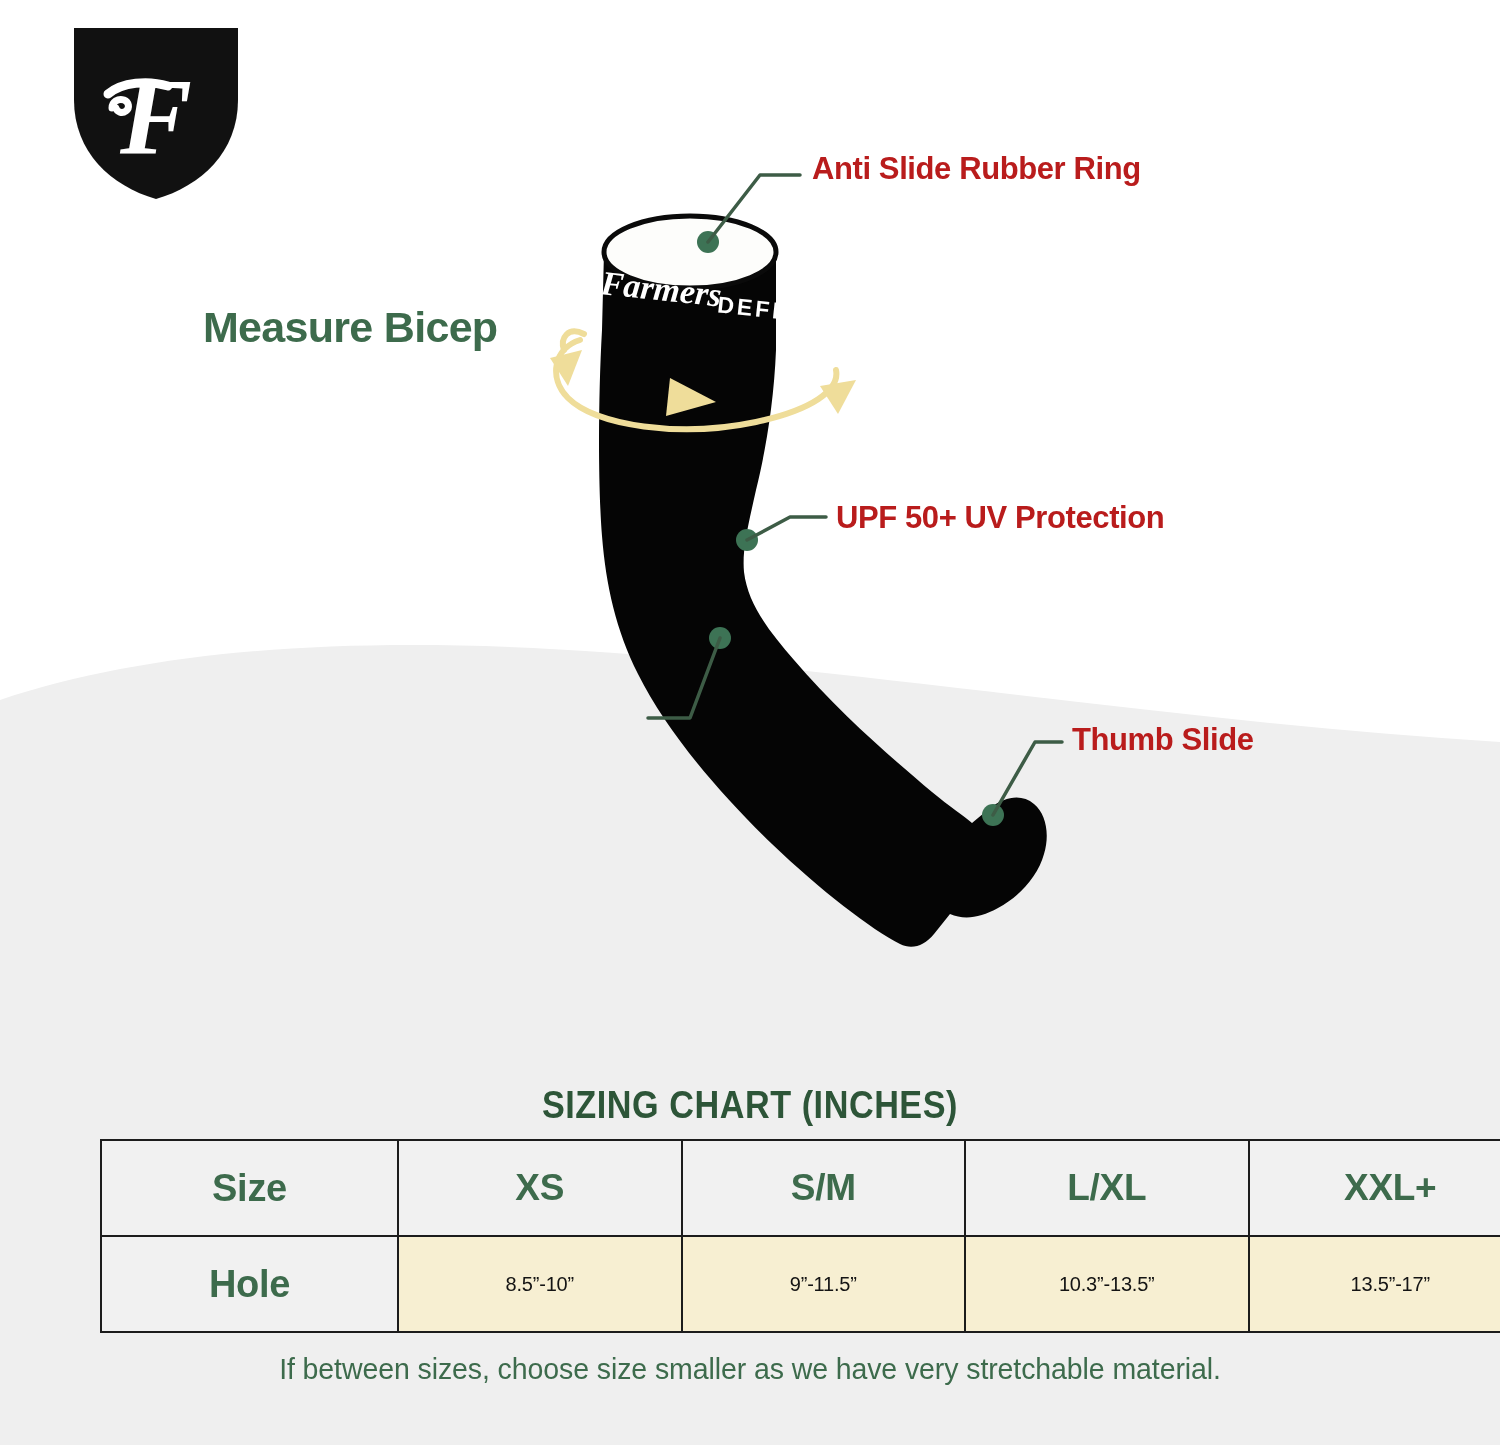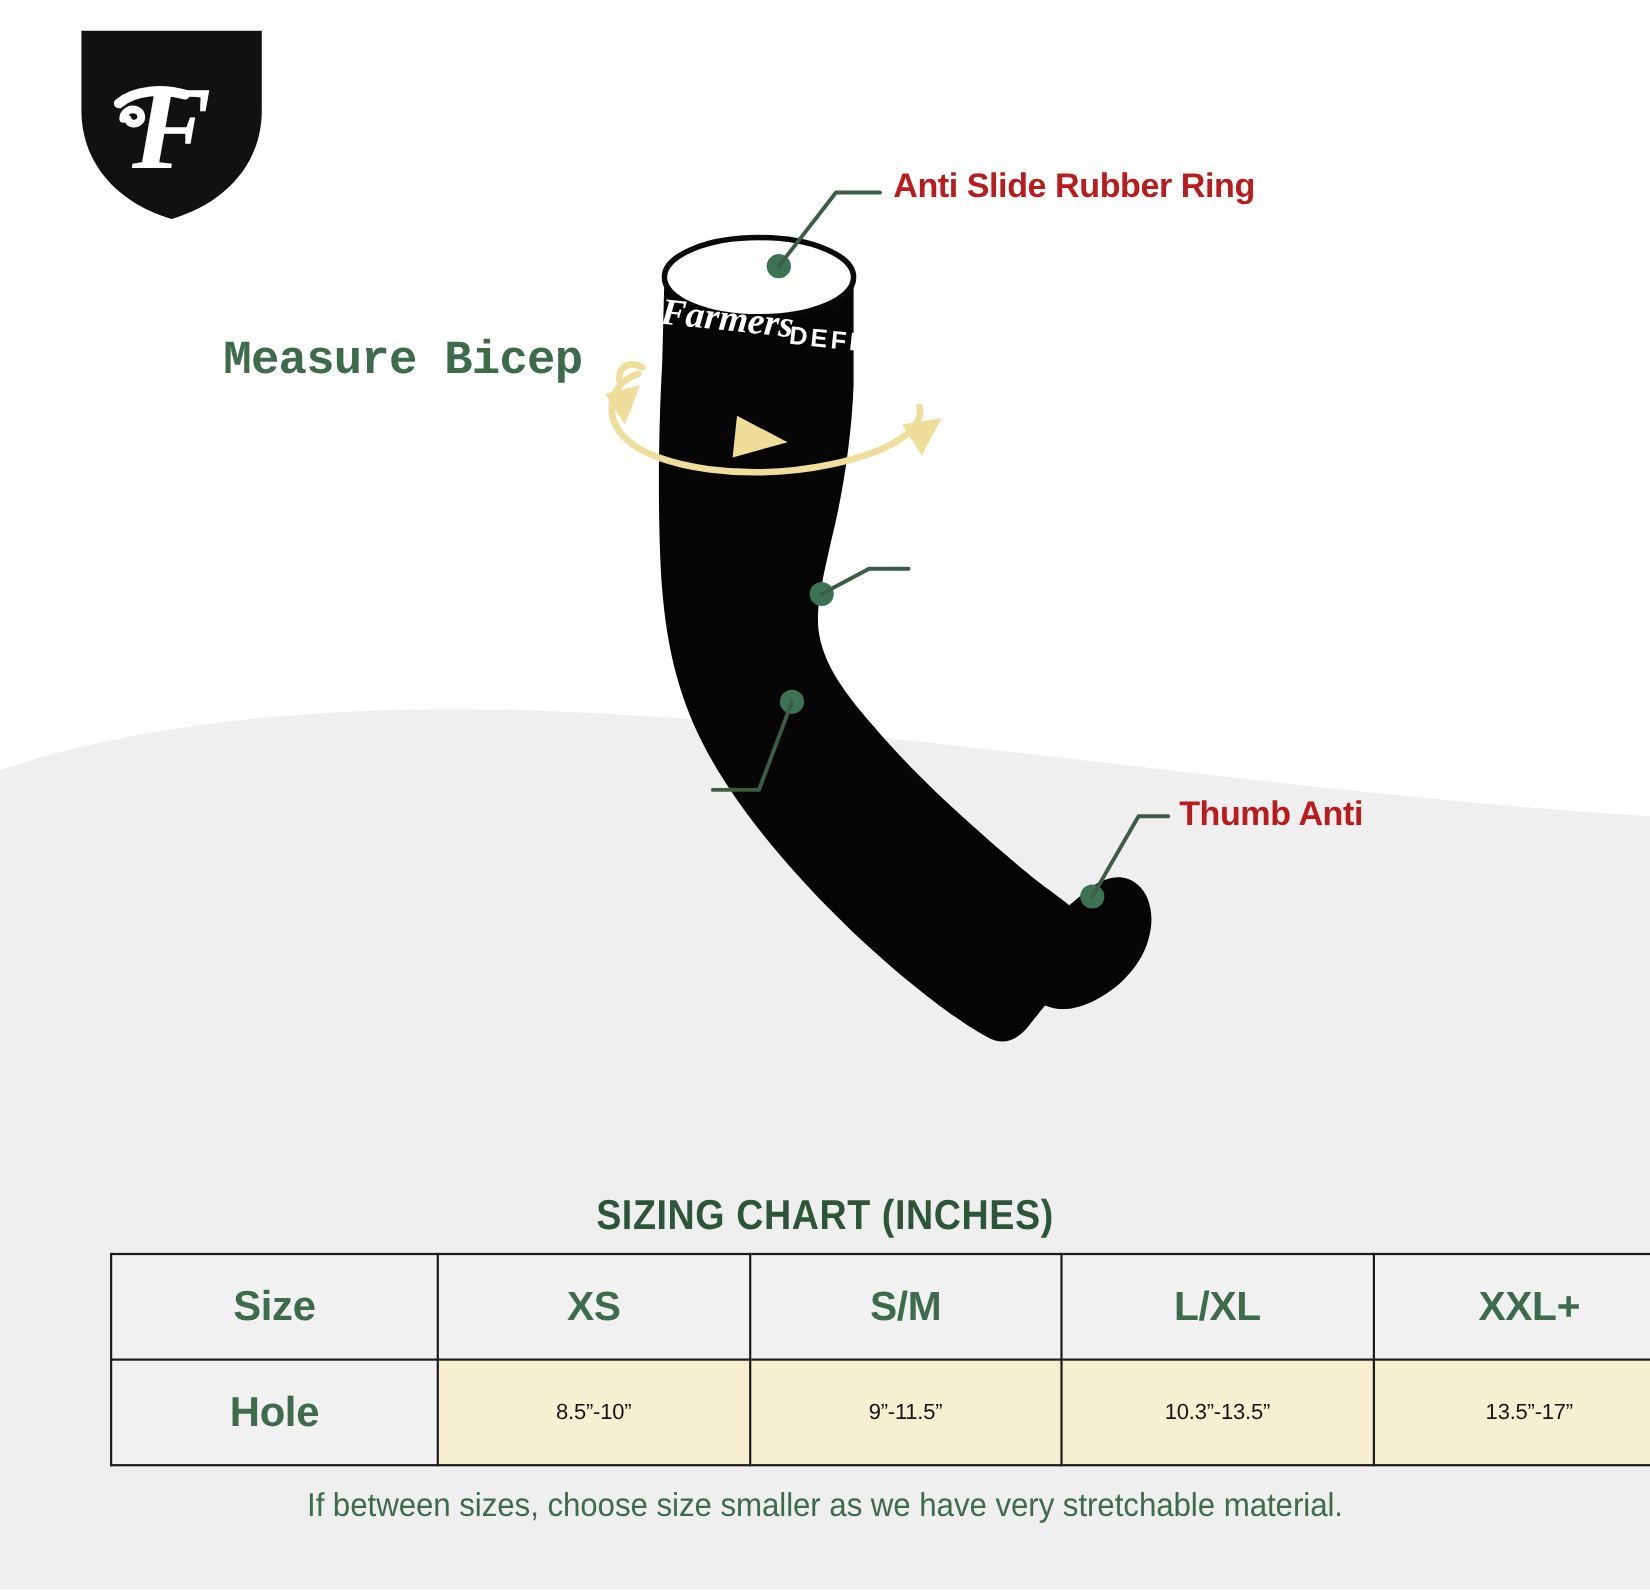--- a/index.html
+++ b/index.html
@@ -58,21 +58,21 @@
   }
   #label-anti-slide { left: 812px; top: 151px; }
   #label-upf        { left: 836px; top: 500px; }
   #label-scratch    { left: 305px; top: 701px; }
   #label-thumb      { left: 1072px; top: 722px; }
 
   #label-measure-bicep {
     position: absolute;
     left: 203px;
     top: 303px;
-    font-family: Liberation Mono, monospace;
+    font-family: Liberation Sans, sans-serif;
     font-weight: bold;
     font-size: 43px;
     letter-spacing: -0.7px;
     color: #3d6b4c;
     white-space: nowrap;
     text-align: right;
   }
 
   
   #chart-title {
@@ -214,23 +214,24 @@
     <g fill="none" stroke="#3d5c46" stroke-width="3.5" stroke-linecap="round" stroke-linejoin="round">
       <path d="M708 242 L 760 175 L 800 175"></path>
       <path d="M747 540 L 790 517 L 826 517"></path>
       <path d="M720 638 L 690 718 L 648 718"></path>
       <path d="M993 815 L 1035 742 L 1062 742"></path>
     </g>
   </svg>
 
   <div class="anno-label" id="label-anti-slide">Anti Slide Rubber Ring</div>
 
-
-
-  <div class="anno-label" id="label-thumb">Thumb Anti</div>
+  <div class="anno-label" id="label-upf">UPF 50+ UV Protection</div>
+
+
+  <div class="anno-label" id="label-thumb">Thumb Slide</div>
 
   <div id="label-measure-bicep">Measure Bicep</div>
 
   <div id="chart-title">SIZING CHART (INCHES)</div>
 
   <table id="sizing-table">
     <tbody>
       <tr>
         <td class="rowhead">
           <span class="hdr-txt">Size</span>

